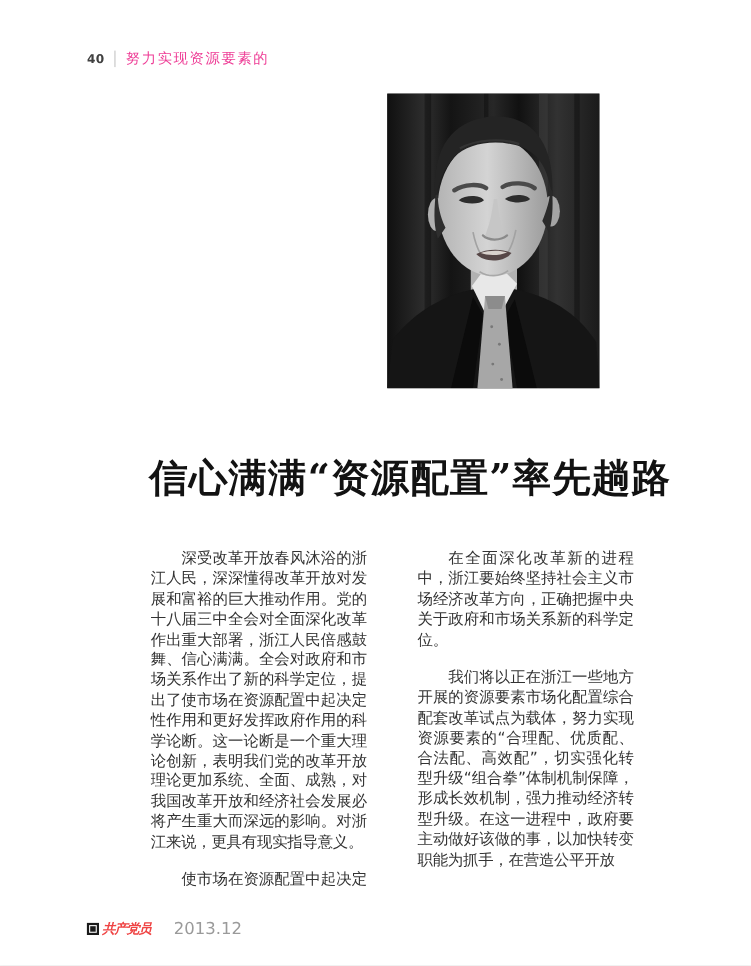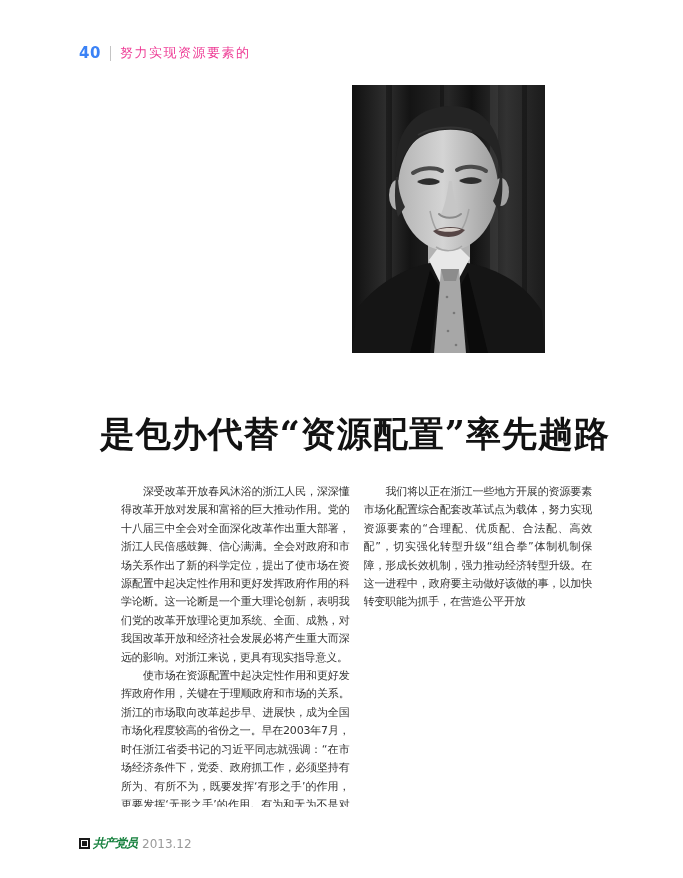--- a/index.html
+++ b/index.html
@@ -17,23 +17,23 @@
   
   .header {
     position: absolute;
     left: 79px;
     top: 44px;
     display: flex;
     align-items: center;
     gap: 9px;
   }
   .page-num {
-    font-size: 15px;
+    font-size: 11px;
     font-weight: bold;
-    color: #3b82f6;
+    color: #404040;
     letter-spacing: 0.5px;
   }
   .header-divider {
     width: 1px;
     height: 15px;
     background: #c4c4c4;
   }
   .section-label {
     font-size: 13px;
     color: #ee3d96;
@@ -76,22 +76,22 @@
     height: 324px;
     display: flex;
     gap: 14px;
     overflow: hidden;
   }
   .col {
     flex: 1;
     overflow: hidden;
   }
   .col p {
-    margin: 0;
-    font-size: 11px;
+    margin: 16px;
+    font-size: 14px;
     line-height: 18.4px;
     color: #333333;
     text-align: justify;
     text-justify: inter-ideograph;
     letter-spacing: -0.2px;
   }
   .col p.indent { text-indent: 2em; }
 
   
   .footer {
@@ -112,27 +112,27 @@
     content: "";
     position: absolute;
     left: 2px; top: 2px; right: 2px; bottom: 2px;
     border: 1px solid #ffffff;
   }
   .magazine-name {
     font-family: Liberation Serif, serif;
     font-size: 12px;
     font-weight: bold;
     font-style: italic;
-    color: #15803d;
+    color: #ef4444;
     letter-spacing: -1px;
   }
   .issue-date {
-    font-size: 12px;
+    font-size: 15px;
     color: #9a9a9a;
-    margin-left: 2px;
+    margin-left: 18px;
   }
 </style>
 </head>
 <body>
 
 <div class="page">
 
   <div class="header">
     <span class="page-num">40</span>
     <span class="header-divider"></span>
@@ -201,28 +201,29 @@
       <path d="M78,126 C80,136 82,141 85,146" stroke="#a2a2a2" stroke-width="1.5" fill="none"></path>
       <path d="M117,124 C115,134 113,139 110,144" stroke="#a2a2a2" stroke-width="1.5" fill="none"></path>
 
       <path d="M81,146 C90,141 105,141 113,145 C106,154 88,154 81,146 Z" fill="#564646"></path>
       <path d="M85,145 C92,142.5 103,142.5 109,144.5 C102,147.5 91,147.5 85,145 Z" fill="#d9d1cc"></path>
 
       <path d="M84,162 C92,167 102,167 110,161" stroke="#9e9e9e" stroke-width="1.5" fill="none" opacity="0.8"></path>
     </svg>
   </div>
 
-  <h1 class="title">是包办代替“资源配置”率先趟路</h1>
+  <h1 class="title">信心满满“资源配置”率先趟路</h1>
 
   <div class="body-text">
     <div class="col">
       <p class="indent">深受改革开放春风沐浴的浙江人民，深深懂得改革开放对发展和富裕的巨大推动作用。党的十八届三中全会对全面深化改革作出重大部署，浙江人民倍感鼓舞、信心满满。全会对政府和市场关系作出了新的科学定位，提出了使市场在资源配置中起决定性作用和更好发挥政府作用的科学论断。这一论断是一个重大理论创新，表明我们党的改革开放理论更加系统、全面、成熟，对我国改革开放和经济社会发展必将产生重大而深远的影响。对浙江来说，更具有现实指导意义。</p>
       <p class="indent">使市场在资源配置中起决定性作用和更好发挥政府作用，关键在于理顺政府和市场的关系。浙江的市场取向改革起步早、进展快，成为全国市场化程度较高的省份之一。早在2003年7月，时任浙江省委书记的习近平同志就强调：“在市场经济条件下，党委、政府抓工作，必须坚持有所为、有所不为，既要发挥‘有形之手’的作用，更要发挥‘无形之手’的作用。有为和无为不是对立的，而是统一的。有为不</p>
     </div>
     <div class="col">
+      <p class="indent">在全面深化改革新的进程中，浙江要始终坚持社会主义市场经济改革方向，正确把握中央关于政府和市场关系新的科学定位。</p>
       <p class="indent">我们将以正在浙江一些地方开展的资源要素市场化配置综合配套改革试点为载体，努力实现资源要素的“合理配、优质配、合法配、高效配”，切实强化转型升级“组合拳”体制机制保障，形成长效机制，强力推动经济转型升级。在这一进程中，政府要主动做好该做的事，以加快转变职能为抓手，在营造公平开放</p>
     </div>
   </div>
 
   <div class="footer">
     <span class="magazine-logo"></span>
     <span class="magazine-name">共产党员</span>
     <span class="issue-date">2013.12</span>
   </div>
 

